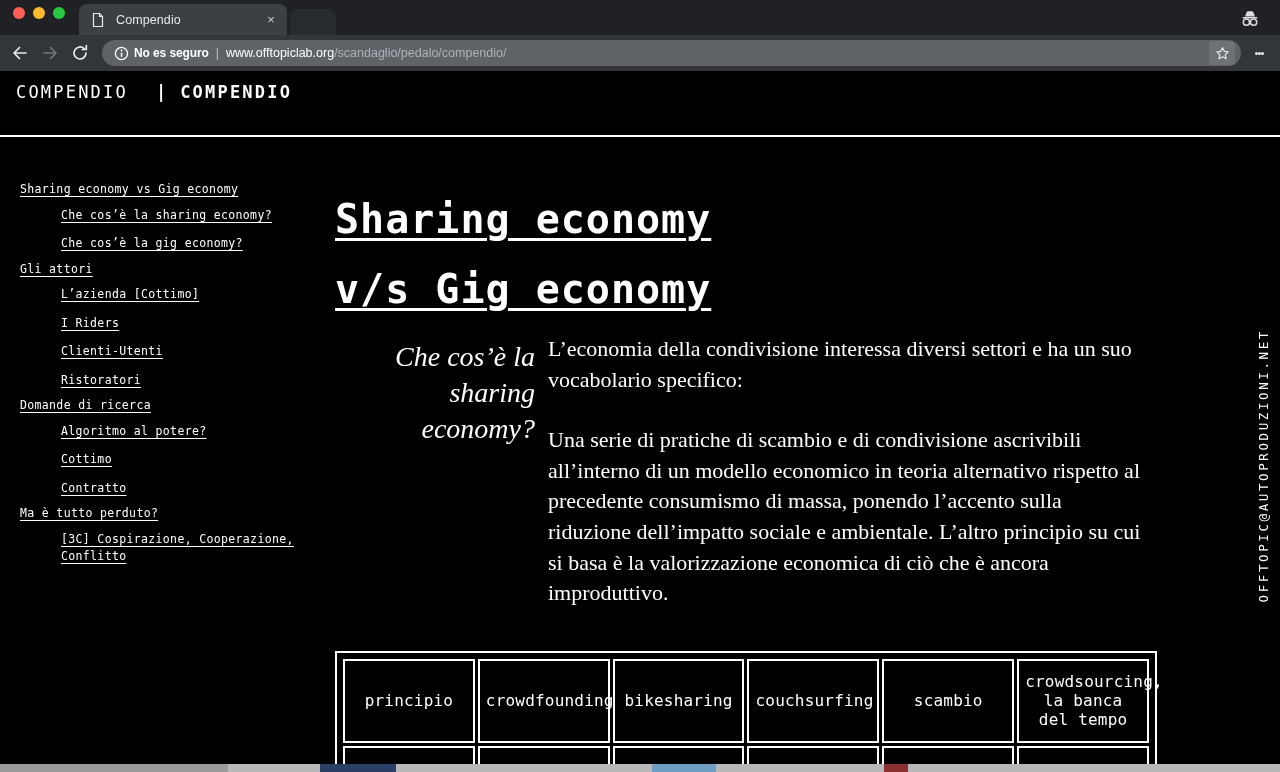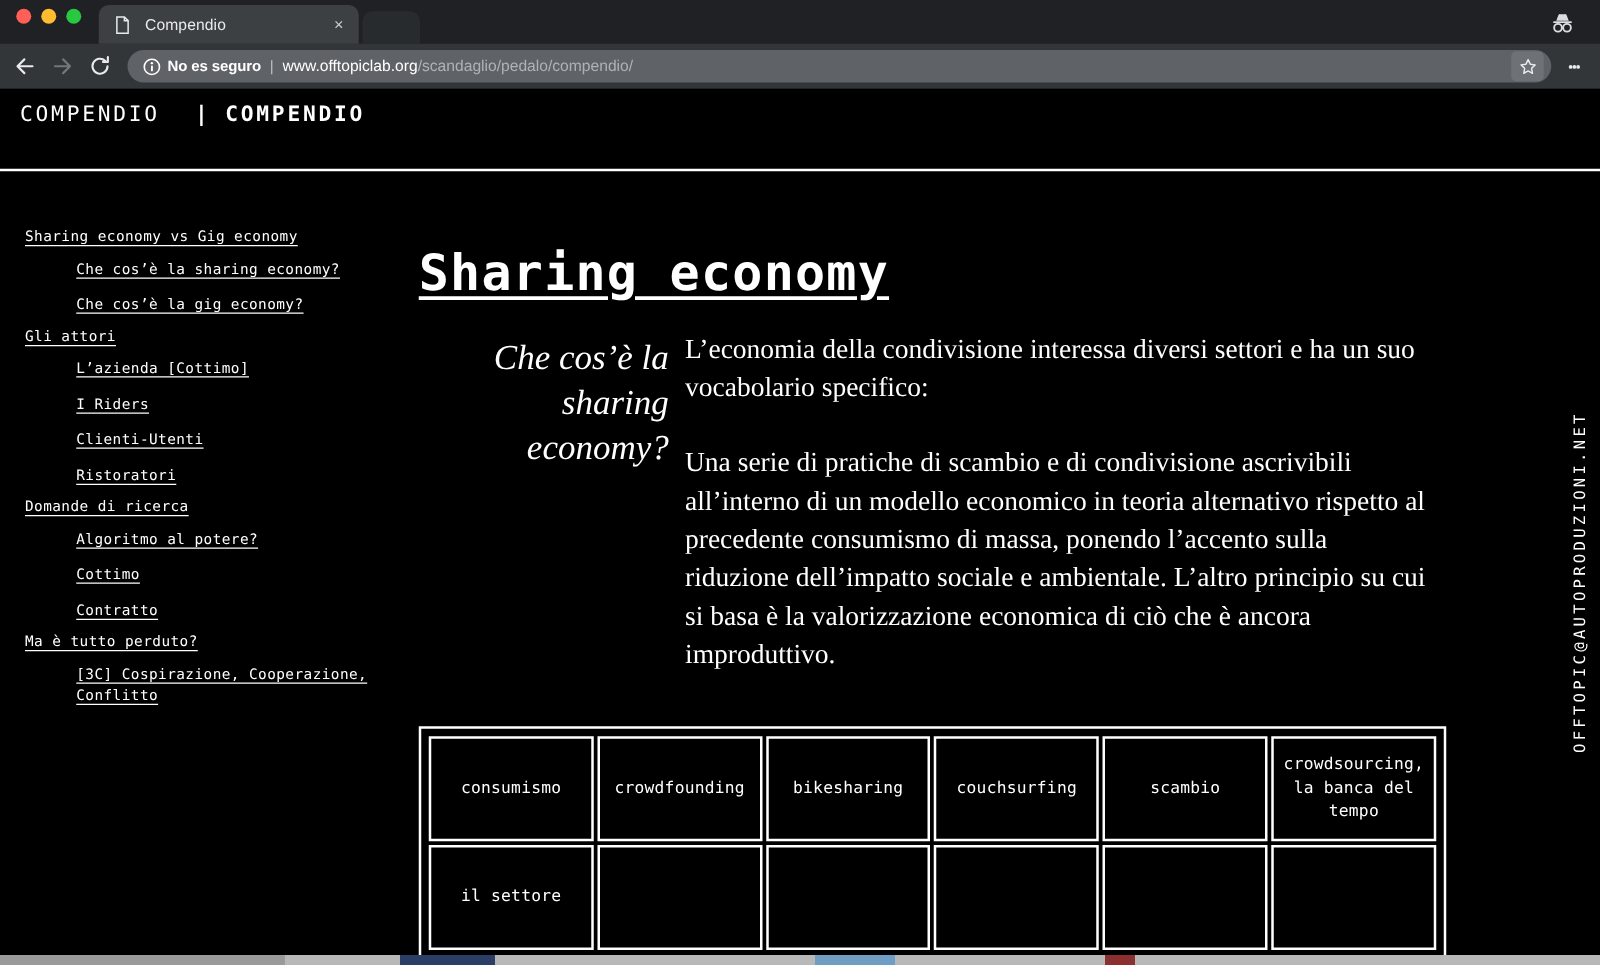--- a/index.html
+++ b/index.html
@@ -295,21 +295,21 @@
     border-collapse: separate;
     border-spacing: 3px;
     table-layout: fixed;
   }
   #vocab-table td {
     border: 2px solid #ffffff;
     height: 84px;
     vertical-align: middle;
     text-align: center;
     font-family: "DejaVu Sans Mono", "Liberation Mono", monospace;
-    font-size: 13px;
+    font-size: 16px;
     line-height: 19px;
     color: #ffffff;
     padding: 4px 6px;
     letter-spacing: .2px;
   }
 
   
   #vertical-email {
     position: absolute;
     right: 0;
@@ -450,35 +450,35 @@
       <div class="toc-item lvl1"><a class="toc-link" href="#">Domande di ricerca</a></div>
       <div class="toc-item lvl2"><a class="toc-link" href="#">Algoritmo al potere?</a></div>
       <div class="toc-item lvl2"><a class="toc-link" href="#">Cottimo</a></div>
       <div class="toc-item lvl2"><a class="toc-link" href="#">Contratto</a></div>
       <div class="toc-item lvl1"><a class="toc-link" href="#">Ma è tutto perduto?</a></div>
       <div class="toc-item lvl2"><a class="toc-link" href="#">[3C] Cospirazione, Cooperazione, Conflitto</a></div>
     </nav>
 
     <main id="main">
 
-      <h1 id="article-title"><span class="tl">Sharing economy</span><br></h1>
+      <h1 id="article-title"><span class="tl">Sharing economy</span><br><span class="tl">v/s Gig economy</span></h1>
 
       <div id="intro-row">
         <div id="intro-question">Che cos’è la sharing economy?</div>
         <div id="intro-body">
           <p>L’economia della condivisione interessa diversi settori e ha un suo vocabolario specifico:</p>
           <p>Una serie di pratiche di scambio e di condivisione ascrivibili all’interno di un modello economico in teoria alternativo rispetto al precedente consumismo di massa, ponendo l’accento sulla riduzione dell’impatto sociale e ambientale. L’altro principio su cui si basa è la valorizzazione economica di ciò che è ancora improduttivo.</p>
         </div>
       </div>
 
       <div id="vocab-table-wrap">
         <table id="vocab-table">
           <tbody>
             <tr>
-              <td>consumismo</td>
+              <td>principio</td>
               <td>crowdfounding</td>
               <td>bikesharing</td>
               <td>couchsurfing</td>
               <td>scambio</td>
               <td>crowdsourcing, la banca del tempo</td>
             </tr>
             <tr>
               <td>il settore</td>
               <td></td>
               <td></td>

